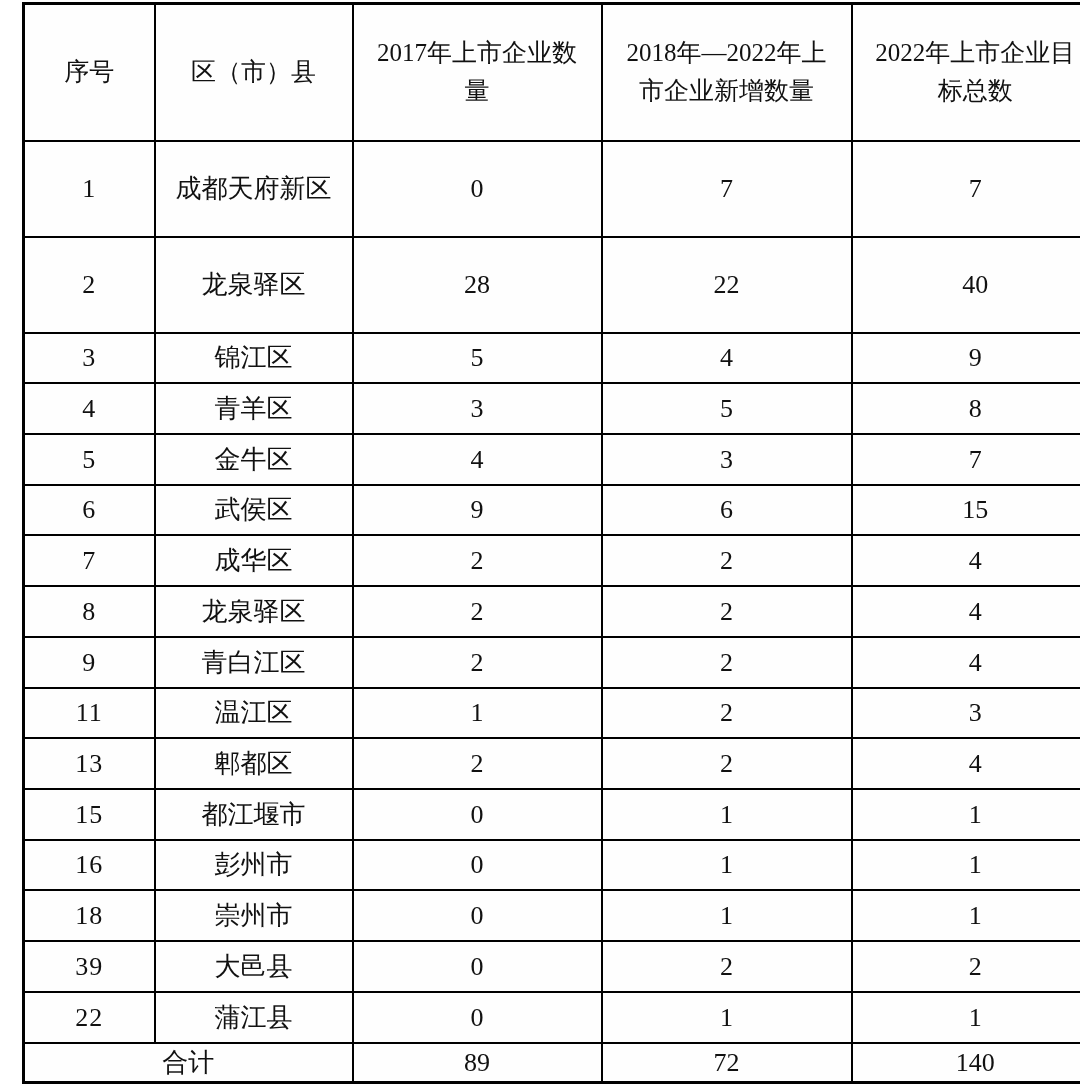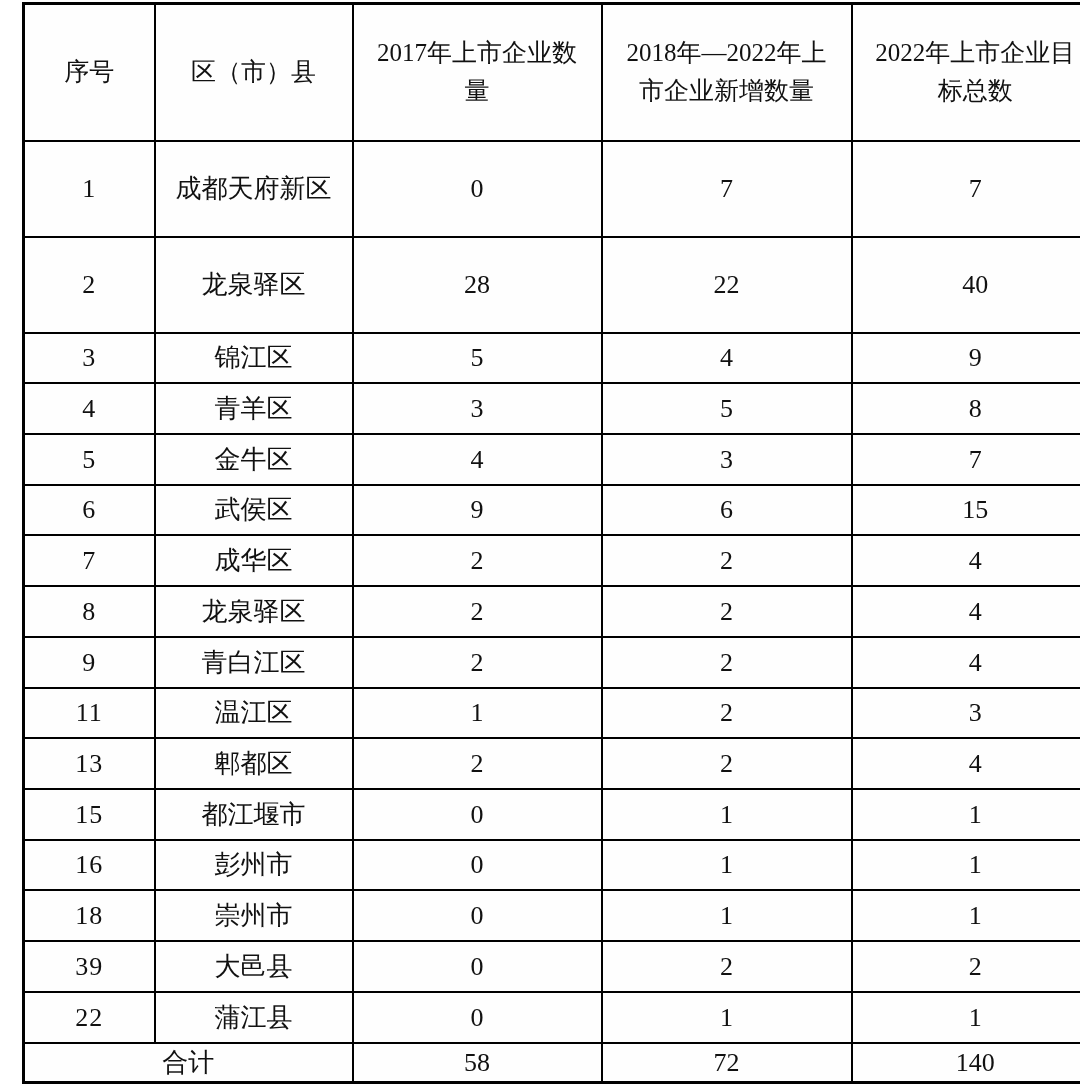--- a/index.html
+++ b/index.html
@@ -180,19 +180,19 @@
     <td class="c-no">22</td>
     <td class="c-district">蒲江县</td>
     <td class="c-num">0</td>
     <td class="c-num">1</td>
     <td class="c-num">1</td>
   </tr>
       </tbody>
     <tfoot>
       <tr class="total-row">
         <td colspan="2">合计</td>
-        <td>58</td>
+        <td>89</td>
         <td>72</td>
         <td>140</td>
       </tr>
     </tfoot>
   </table>
 </div>
 
 </body></html>

